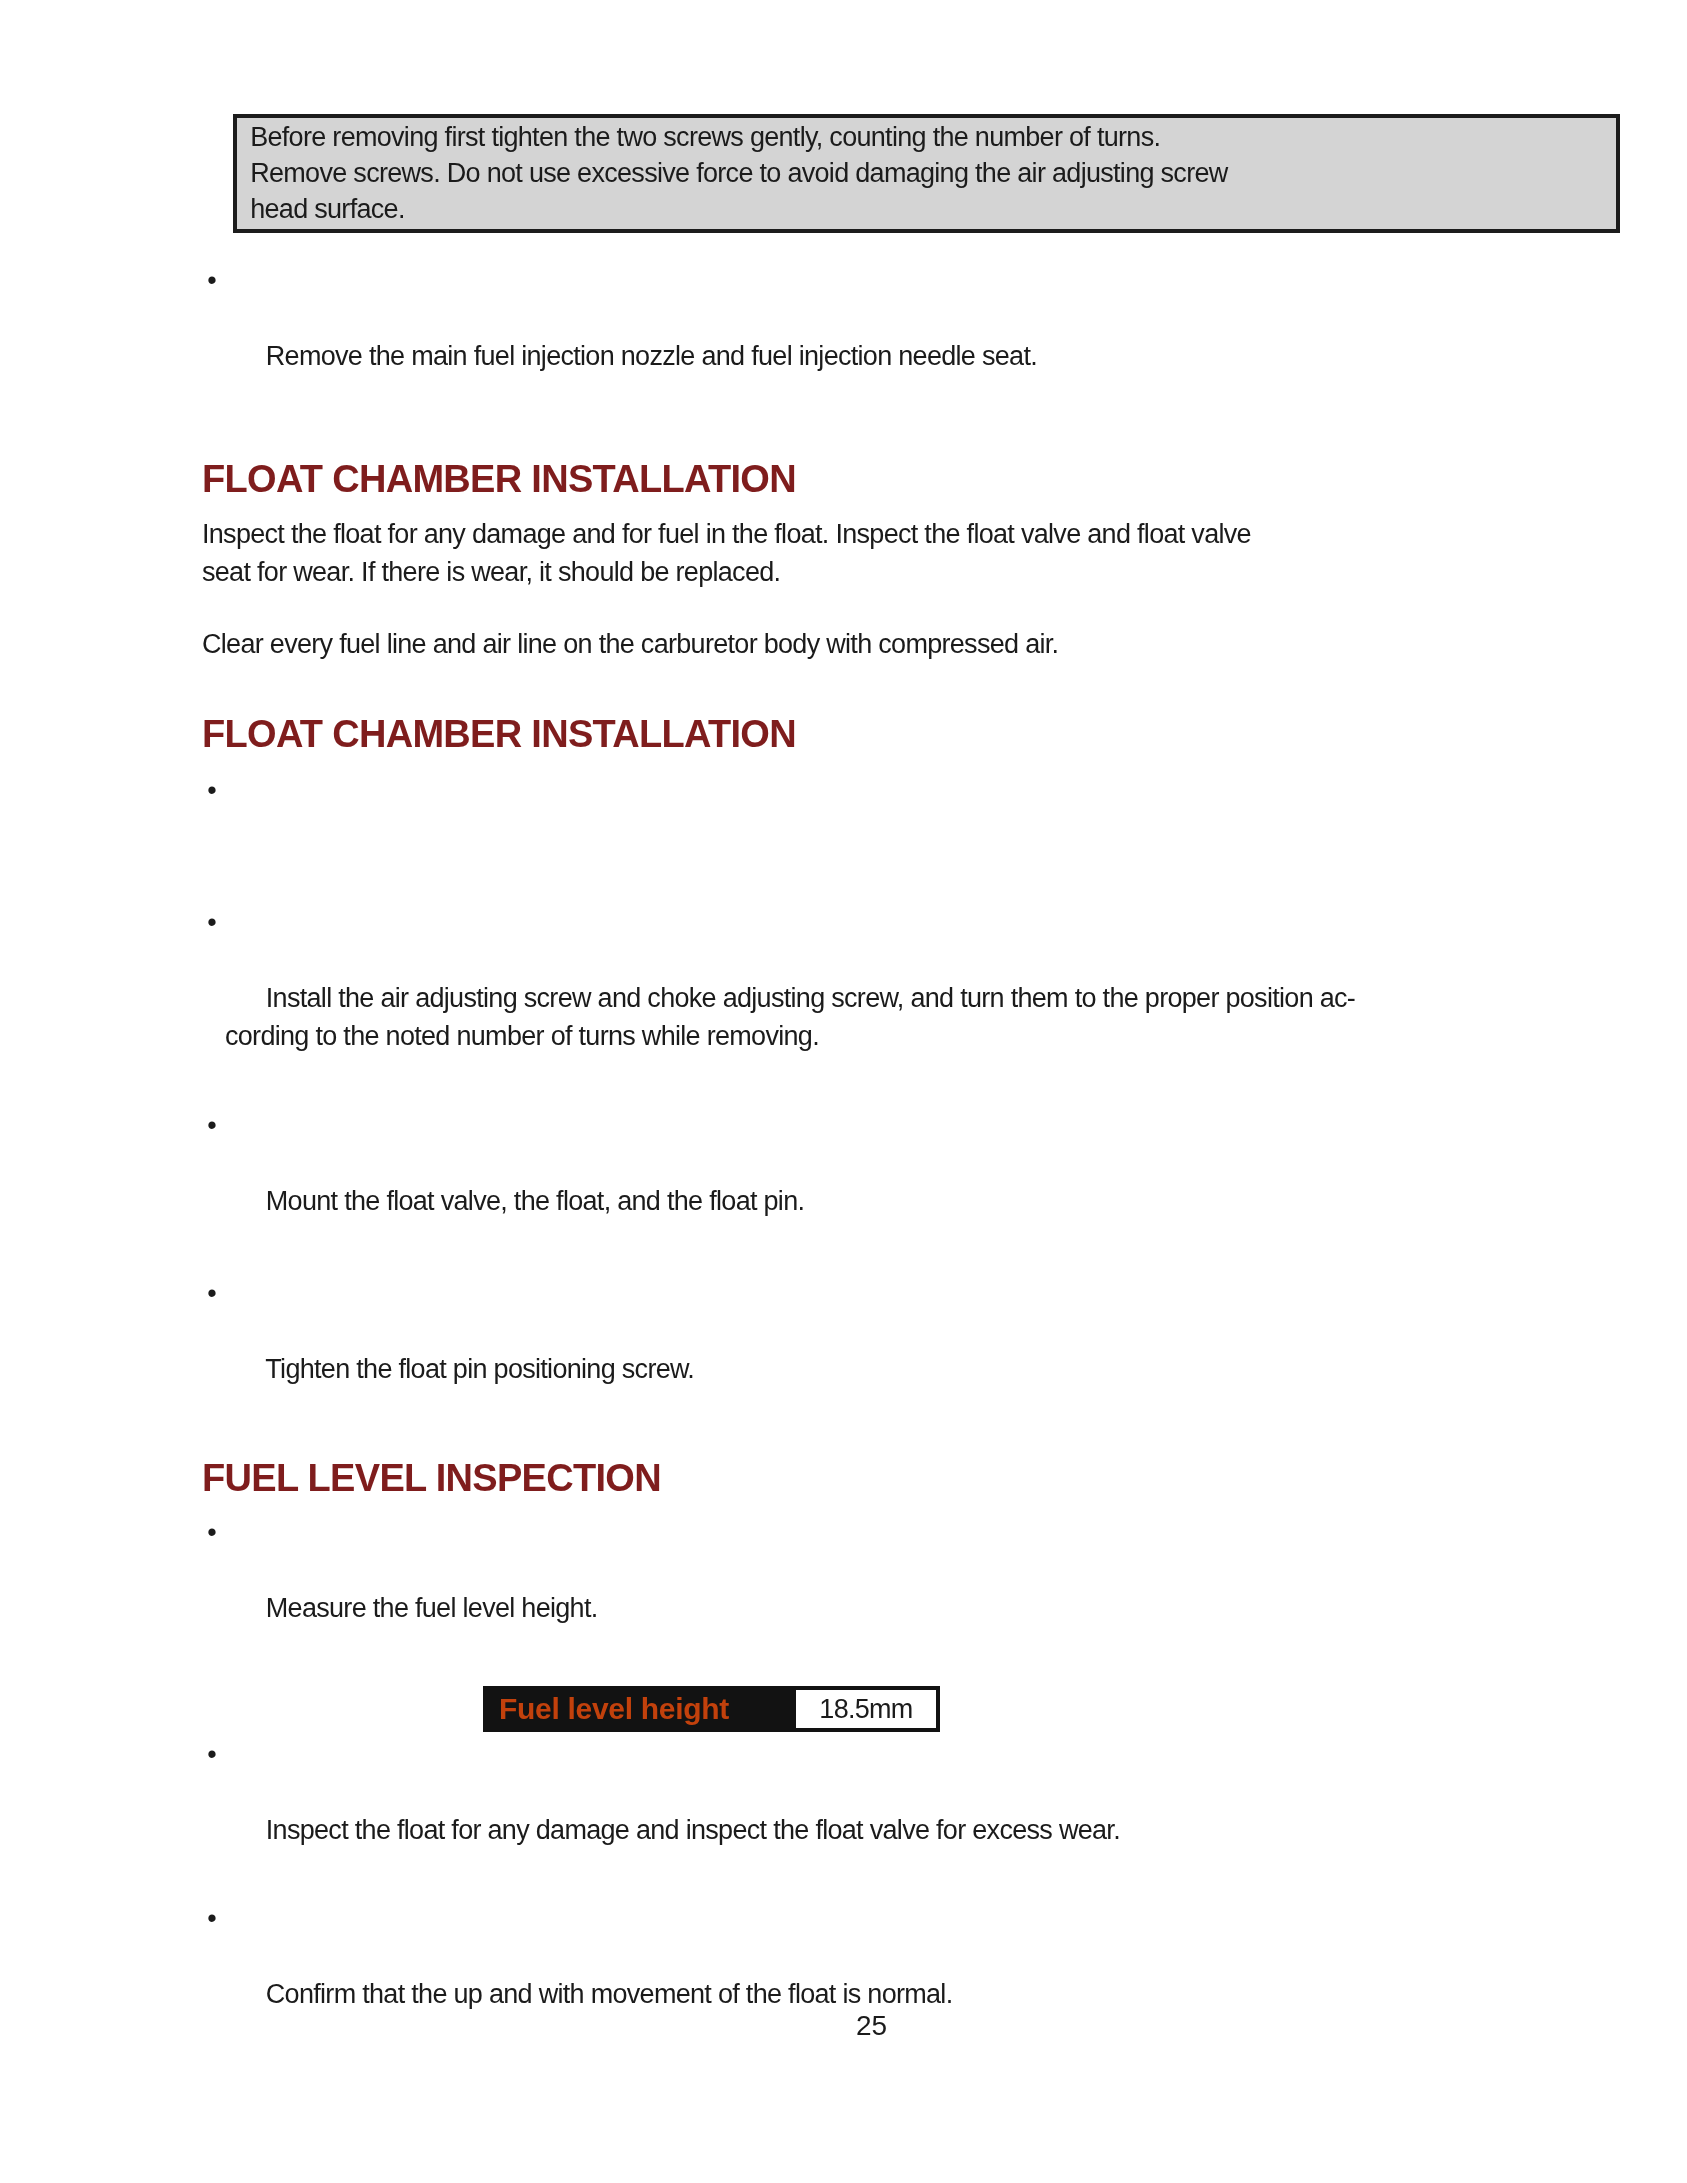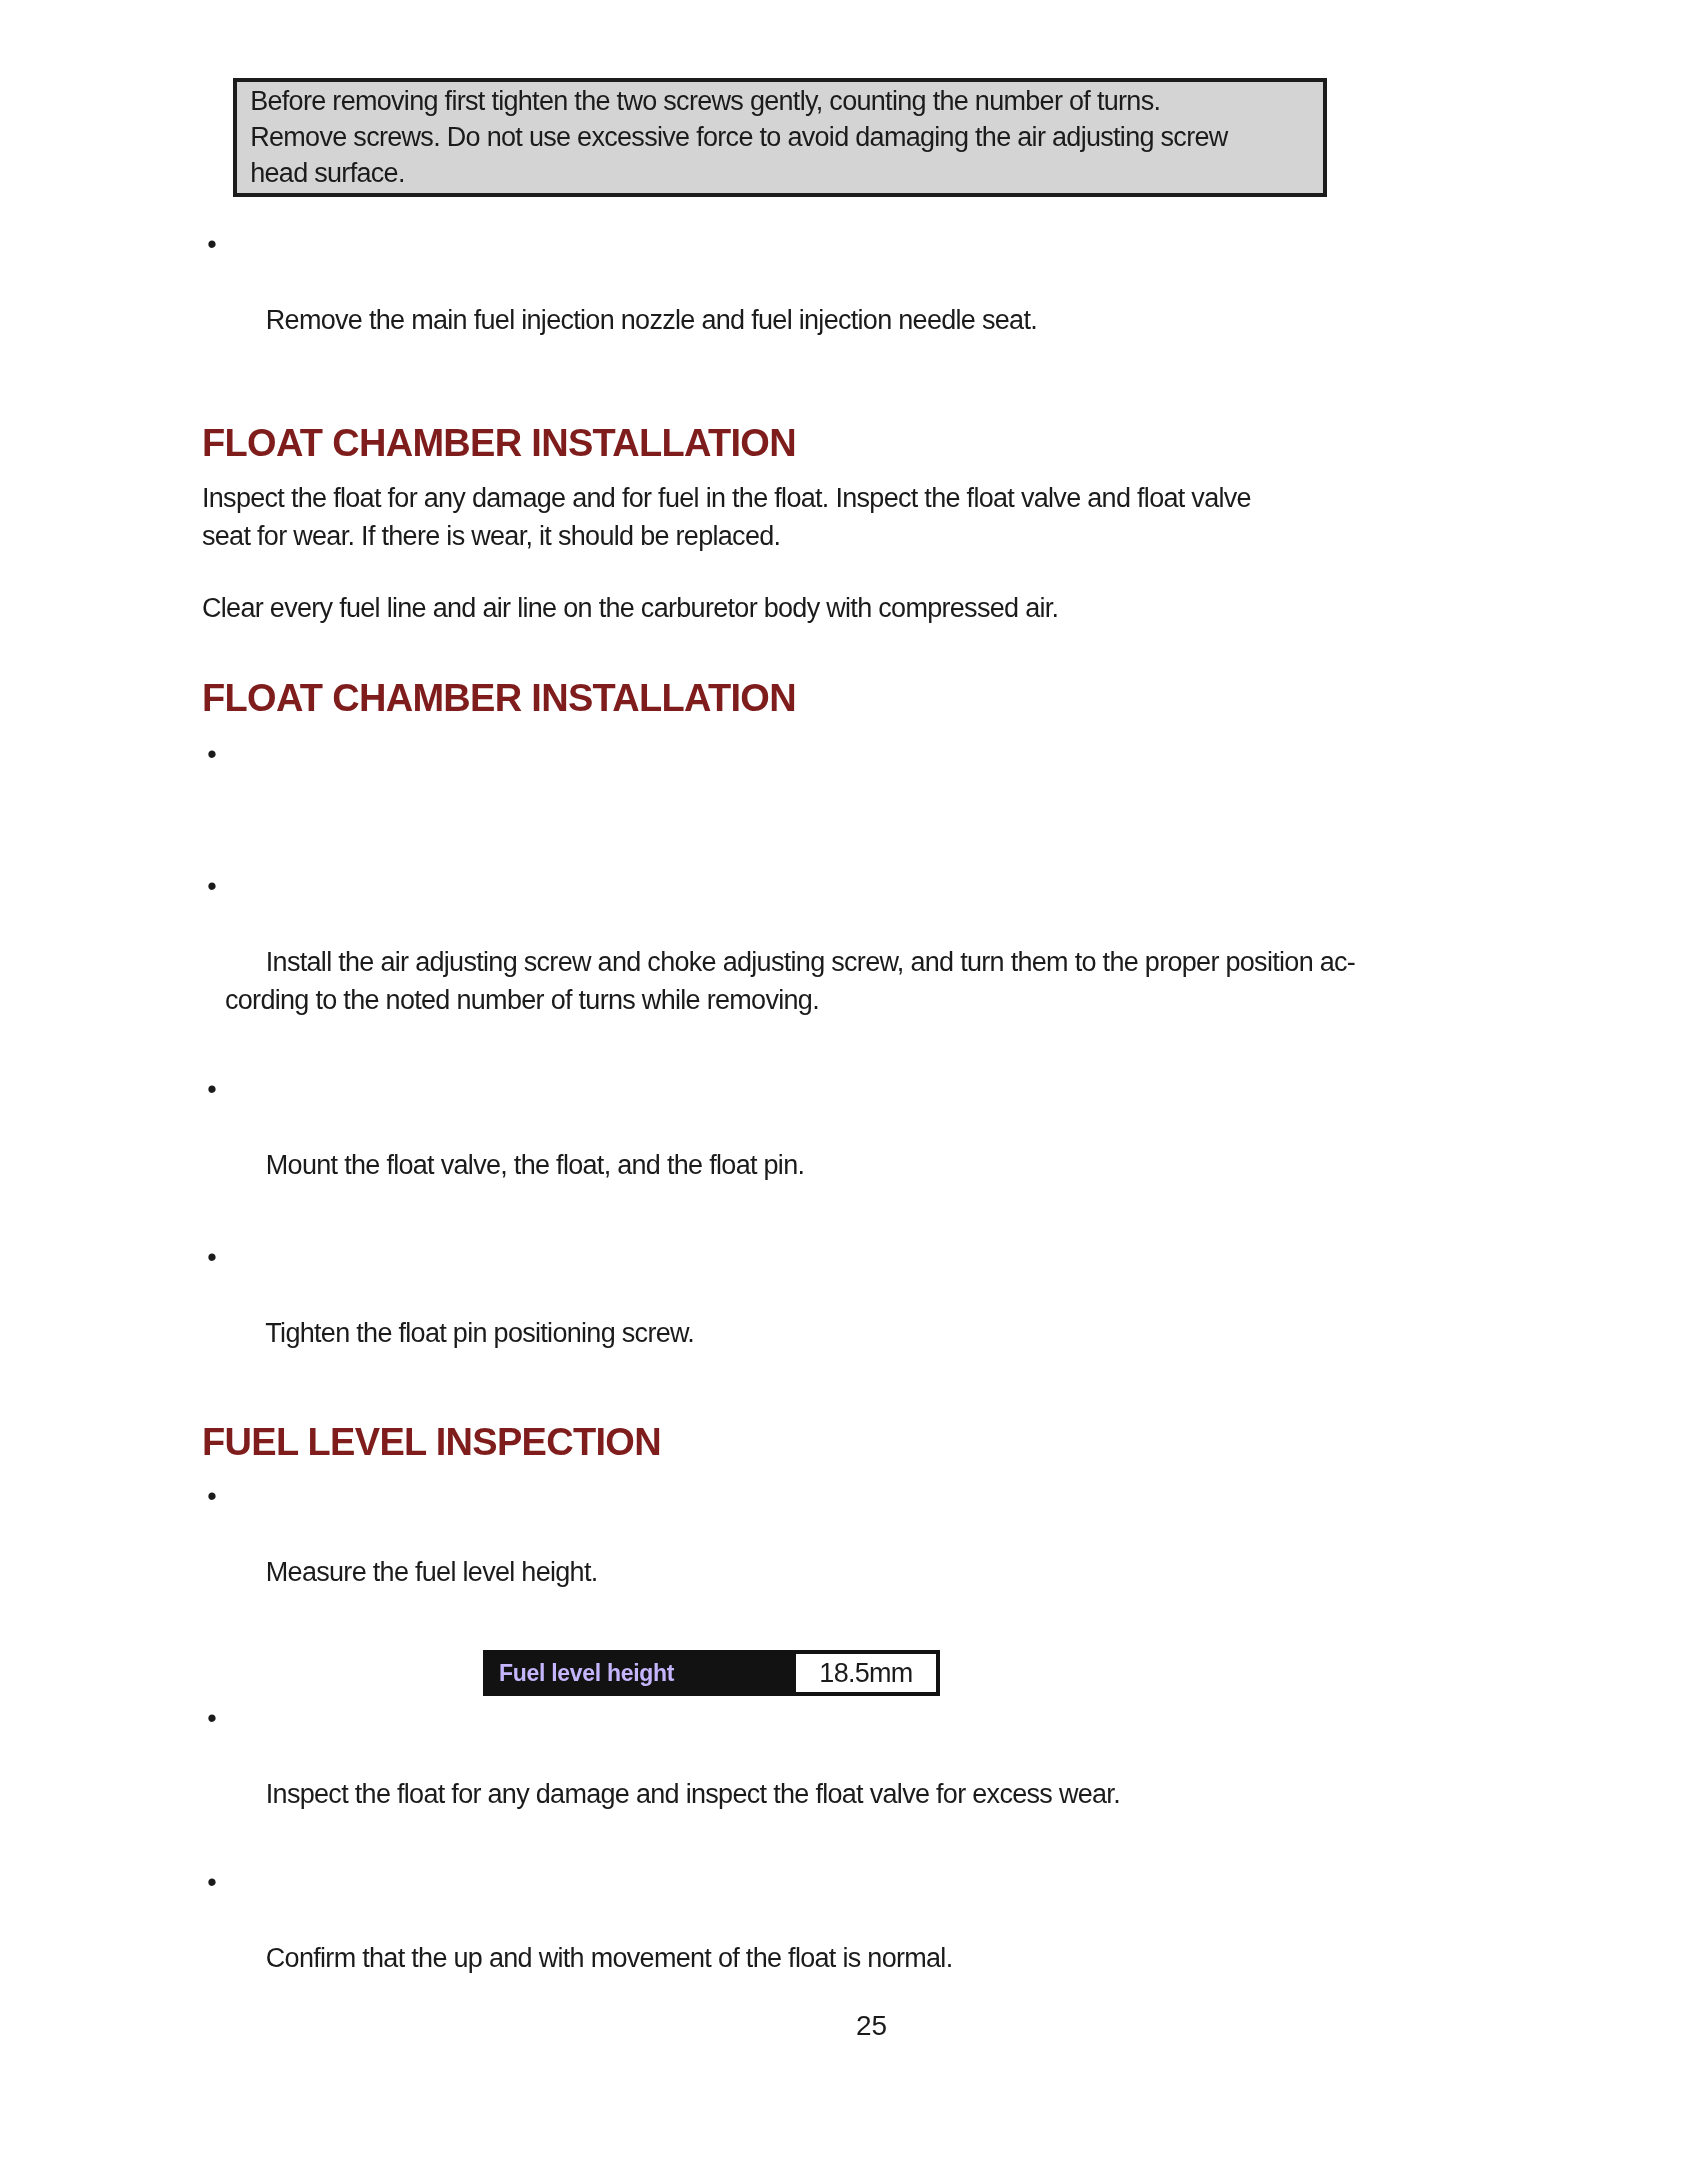--- a/index.html
+++ b/index.html
@@ -17,23 +17,23 @@
   }
   .body-text {
     font-size:27px;
     line-height:38px;
     letter-spacing:-0.7px;
     white-space:pre;
     margin:0;
   }
   .notice-box {
     box-sizing:border-box;
-    margin-top:78px;
+    margin-top:114px;
     margin-left:31px;
-    width:1094px;
+    width:1387px;
     background:#d4d4d4;
     border:4px solid #1c1c1c;
     padding:1.3px 13.2px;
   }
   .notice-box .body-text { line-height:36px; }
   .doc-heading {
     font-size:38px;
     font-weight:bold;
     line-height:40px;
     letter-spacing:-0.7px;
@@ -51,22 +51,22 @@
   }
   .spec-table {
     display:flex;
     margin-top:21px;
     margin-left:281px;
   }
   .spec-label {
     box-sizing:border-box;
     width:309px; height:46px;
     background:#121212;
-    color:#c4b5fd;
-    font-size:23px;
+    color:#c2410c;
+    font-size:30px;
     font-weight:bold;
     letter-spacing:-0.3px;
     line-height:46px;
     padding-left:16px;
   }
   .spec-value {
     box-sizing:border-box;
     width:148px; height:46px;
     background:#ffffff;
     border:4px solid #121212;

